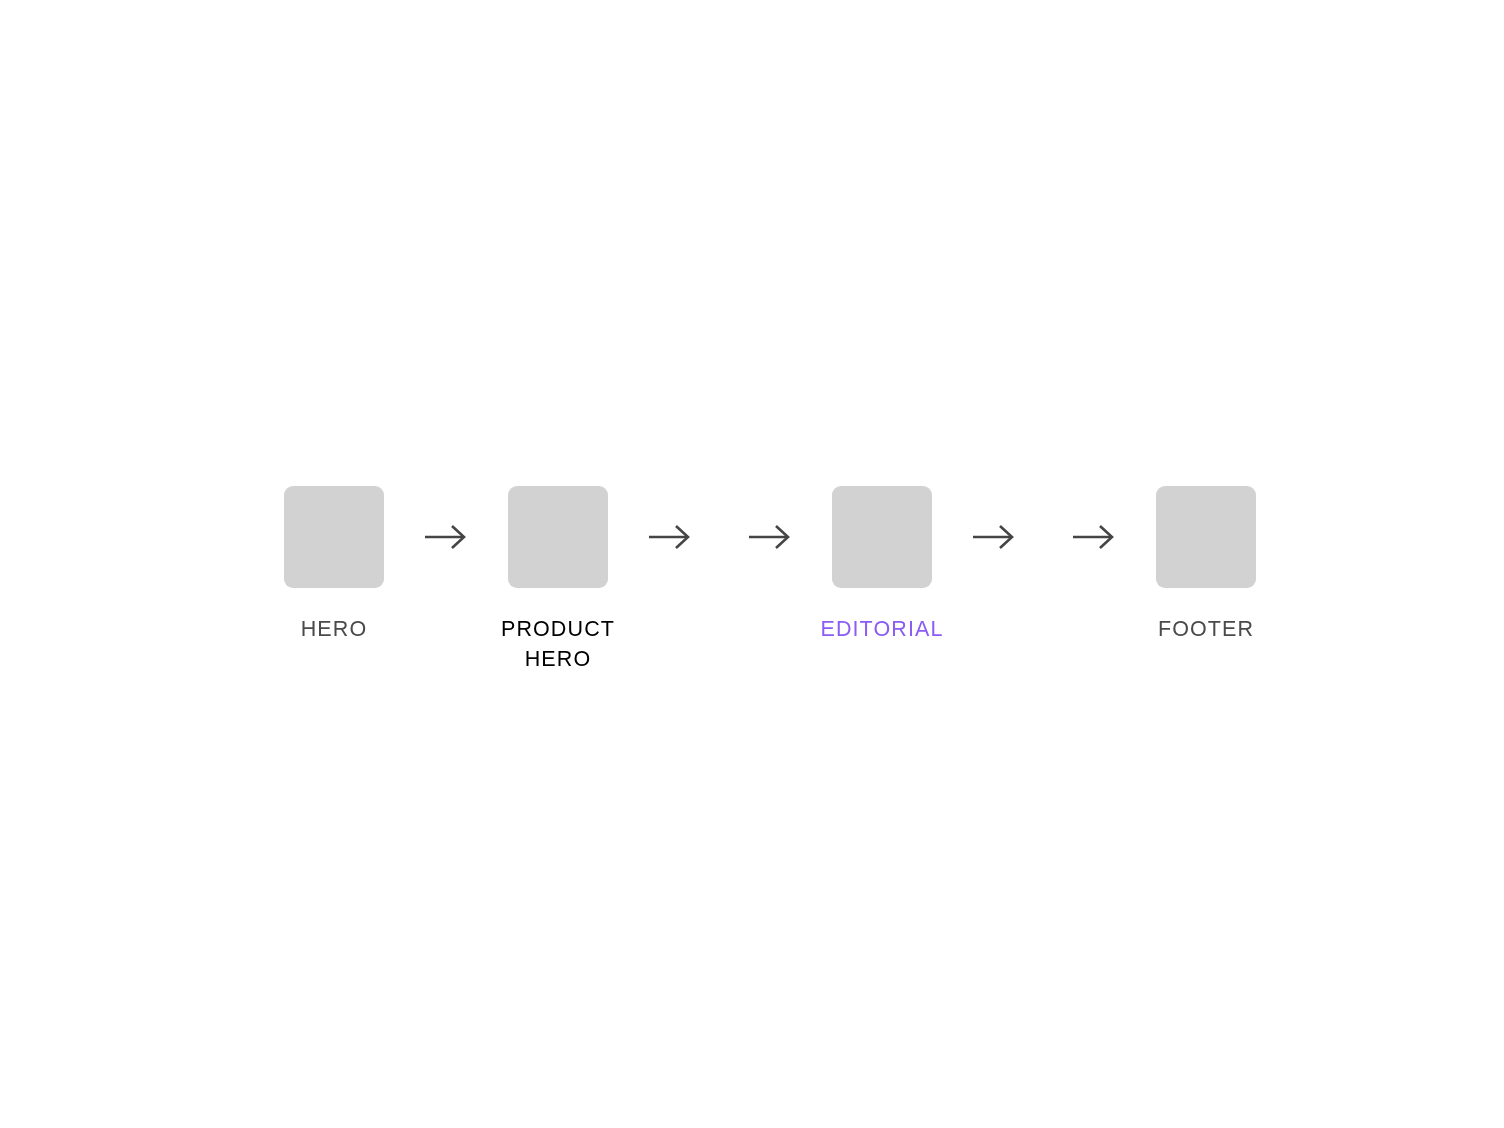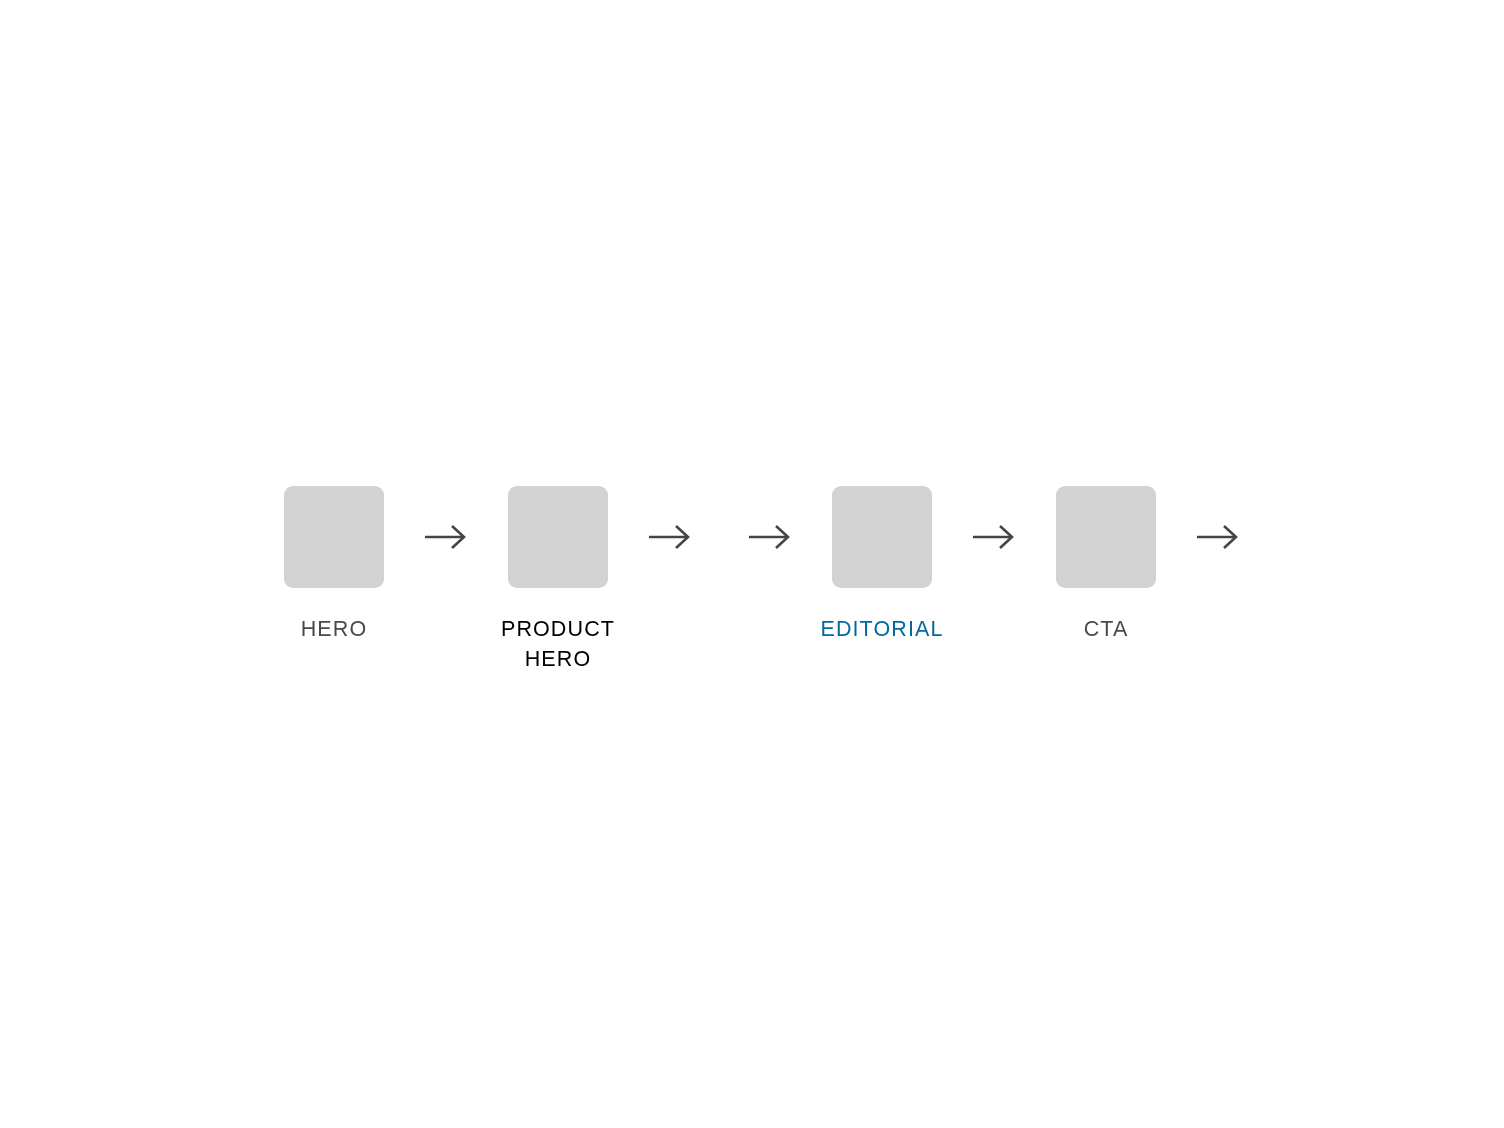--- a/index.html
+++ b/index.html
@@ -117,36 +117,36 @@
         </svg>
       </div>
       <div class="flow-arrow">
         <svg width="44" height="26" viewBox="0 0 44 26" aria-hidden="true">
           <line x1="1" y1="13" x2="39" y2="13" stroke="#454545" stroke-width="2.6"></line>
           <polyline points="28,2 40,13 28,24" fill="none" stroke="#454545" stroke-width="2.6"></polyline>
         </svg>
       </div>
       <div class="flow-step">
         <div class="step-box" style="background: rgb(210, 210, 210);"></div>
-        <div class="step-label" style="color: #0369a1;">
+        <div class="step-label" style="color: #8b5cf6;">
           <span class="lbl-line">EDITORIAL</span>
         </div>
+      </div>
+      <div class="flow-arrow">
+        <svg width="44" height="26" viewBox="0 0 44 26" aria-hidden="true">
+          <line x1="1" y1="13" x2="39" y2="13" stroke="#454545" stroke-width="2.6"></line>
+          <polyline points="28,2 40,13 28,24" fill="none" stroke="#454545" stroke-width="2.6"></polyline>
+        </svg>
       </div>
       <div class="flow-arrow">
         <svg width="44" height="26" viewBox="0 0 44 26" aria-hidden="true">
           <line x1="1" y1="13" x2="39" y2="13" stroke="#454545" stroke-width="2.6"></line>
           <polyline points="28,2 40,13 28,24" fill="none" stroke="#454545" stroke-width="2.6"></polyline>
         </svg>
       </div>
       <div class="flow-step">
         <div class="step-box" style="background: rgb(210, 210, 210);"></div>
         <div class="step-label" style="color: rgb(74, 74, 74);">
-          <span class="lbl-line">CTA</span>
+          <span class="lbl-line">FOOTER</span>
         </div>
-      </div>
-      <div class="flow-arrow">
-        <svg width="44" height="26" viewBox="0 0 44 26" aria-hidden="true">
-          <line x1="1" y1="13" x2="39" y2="13" stroke="#454545" stroke-width="2.6"></line>
-          <polyline points="28,2 40,13 28,24" fill="none" stroke="#454545" stroke-width="2.6"></polyline>
-        </svg>
       </div>
     </div>
 </div>
 
 </body></html>

